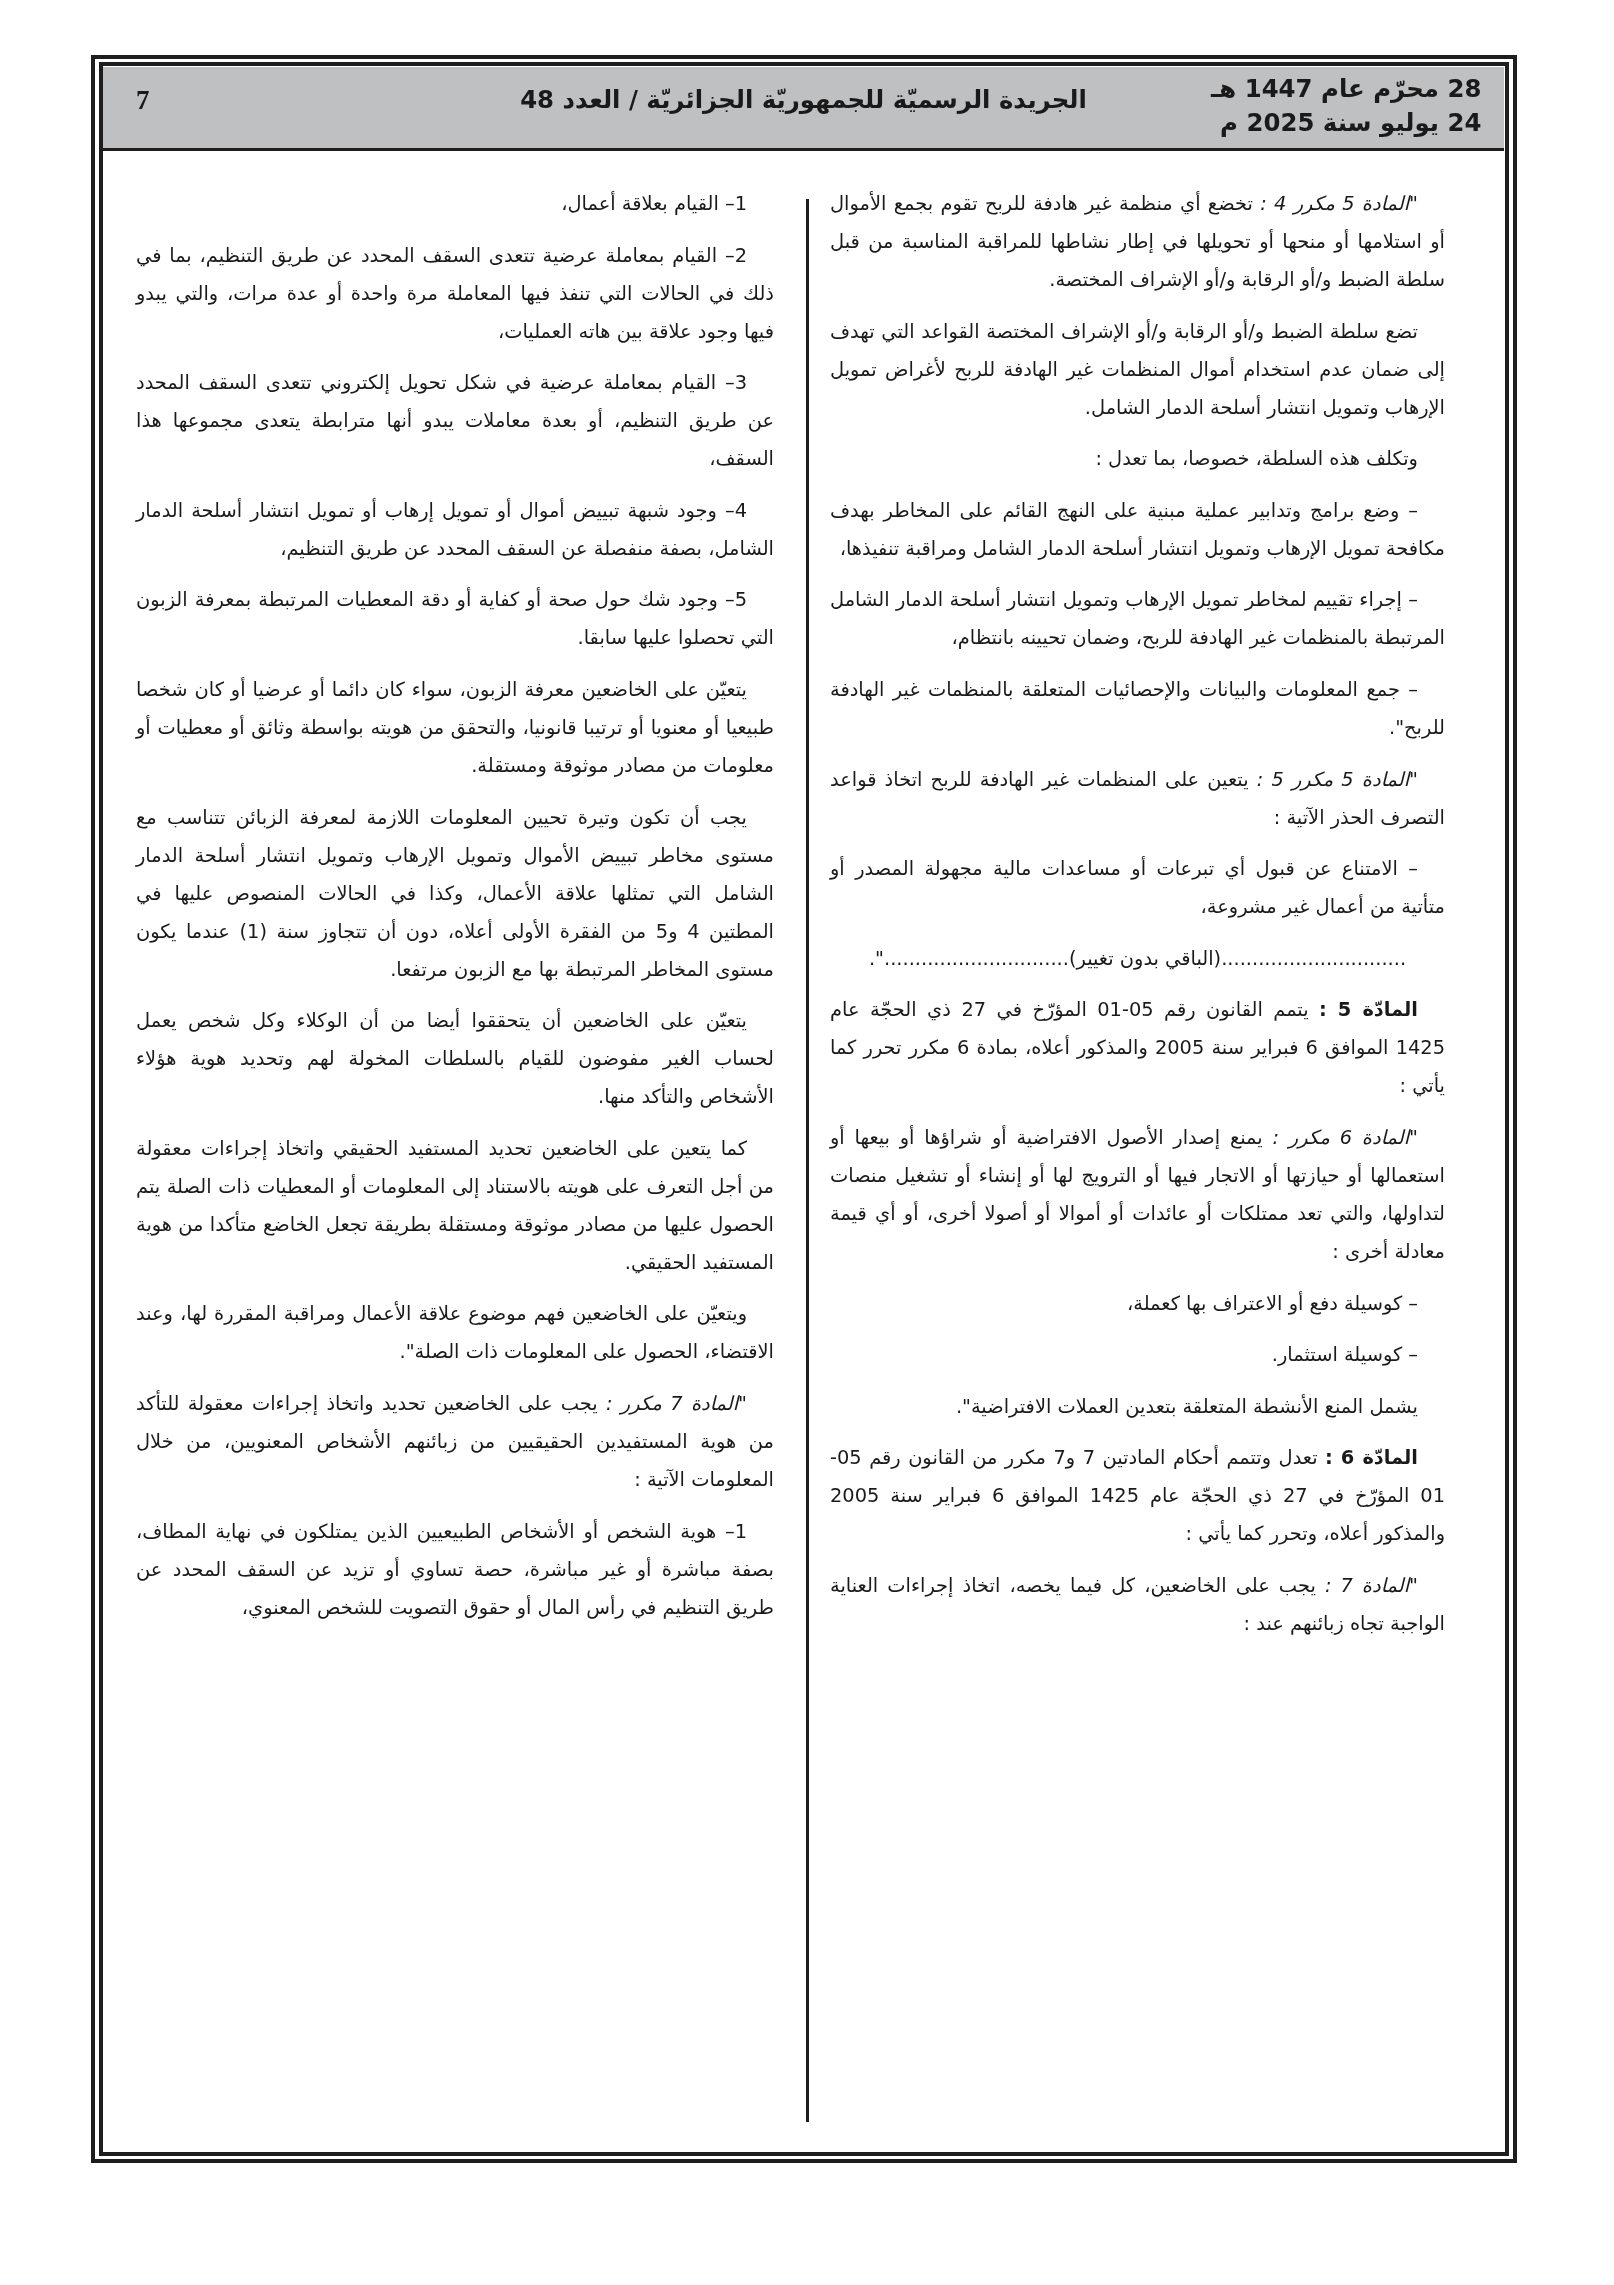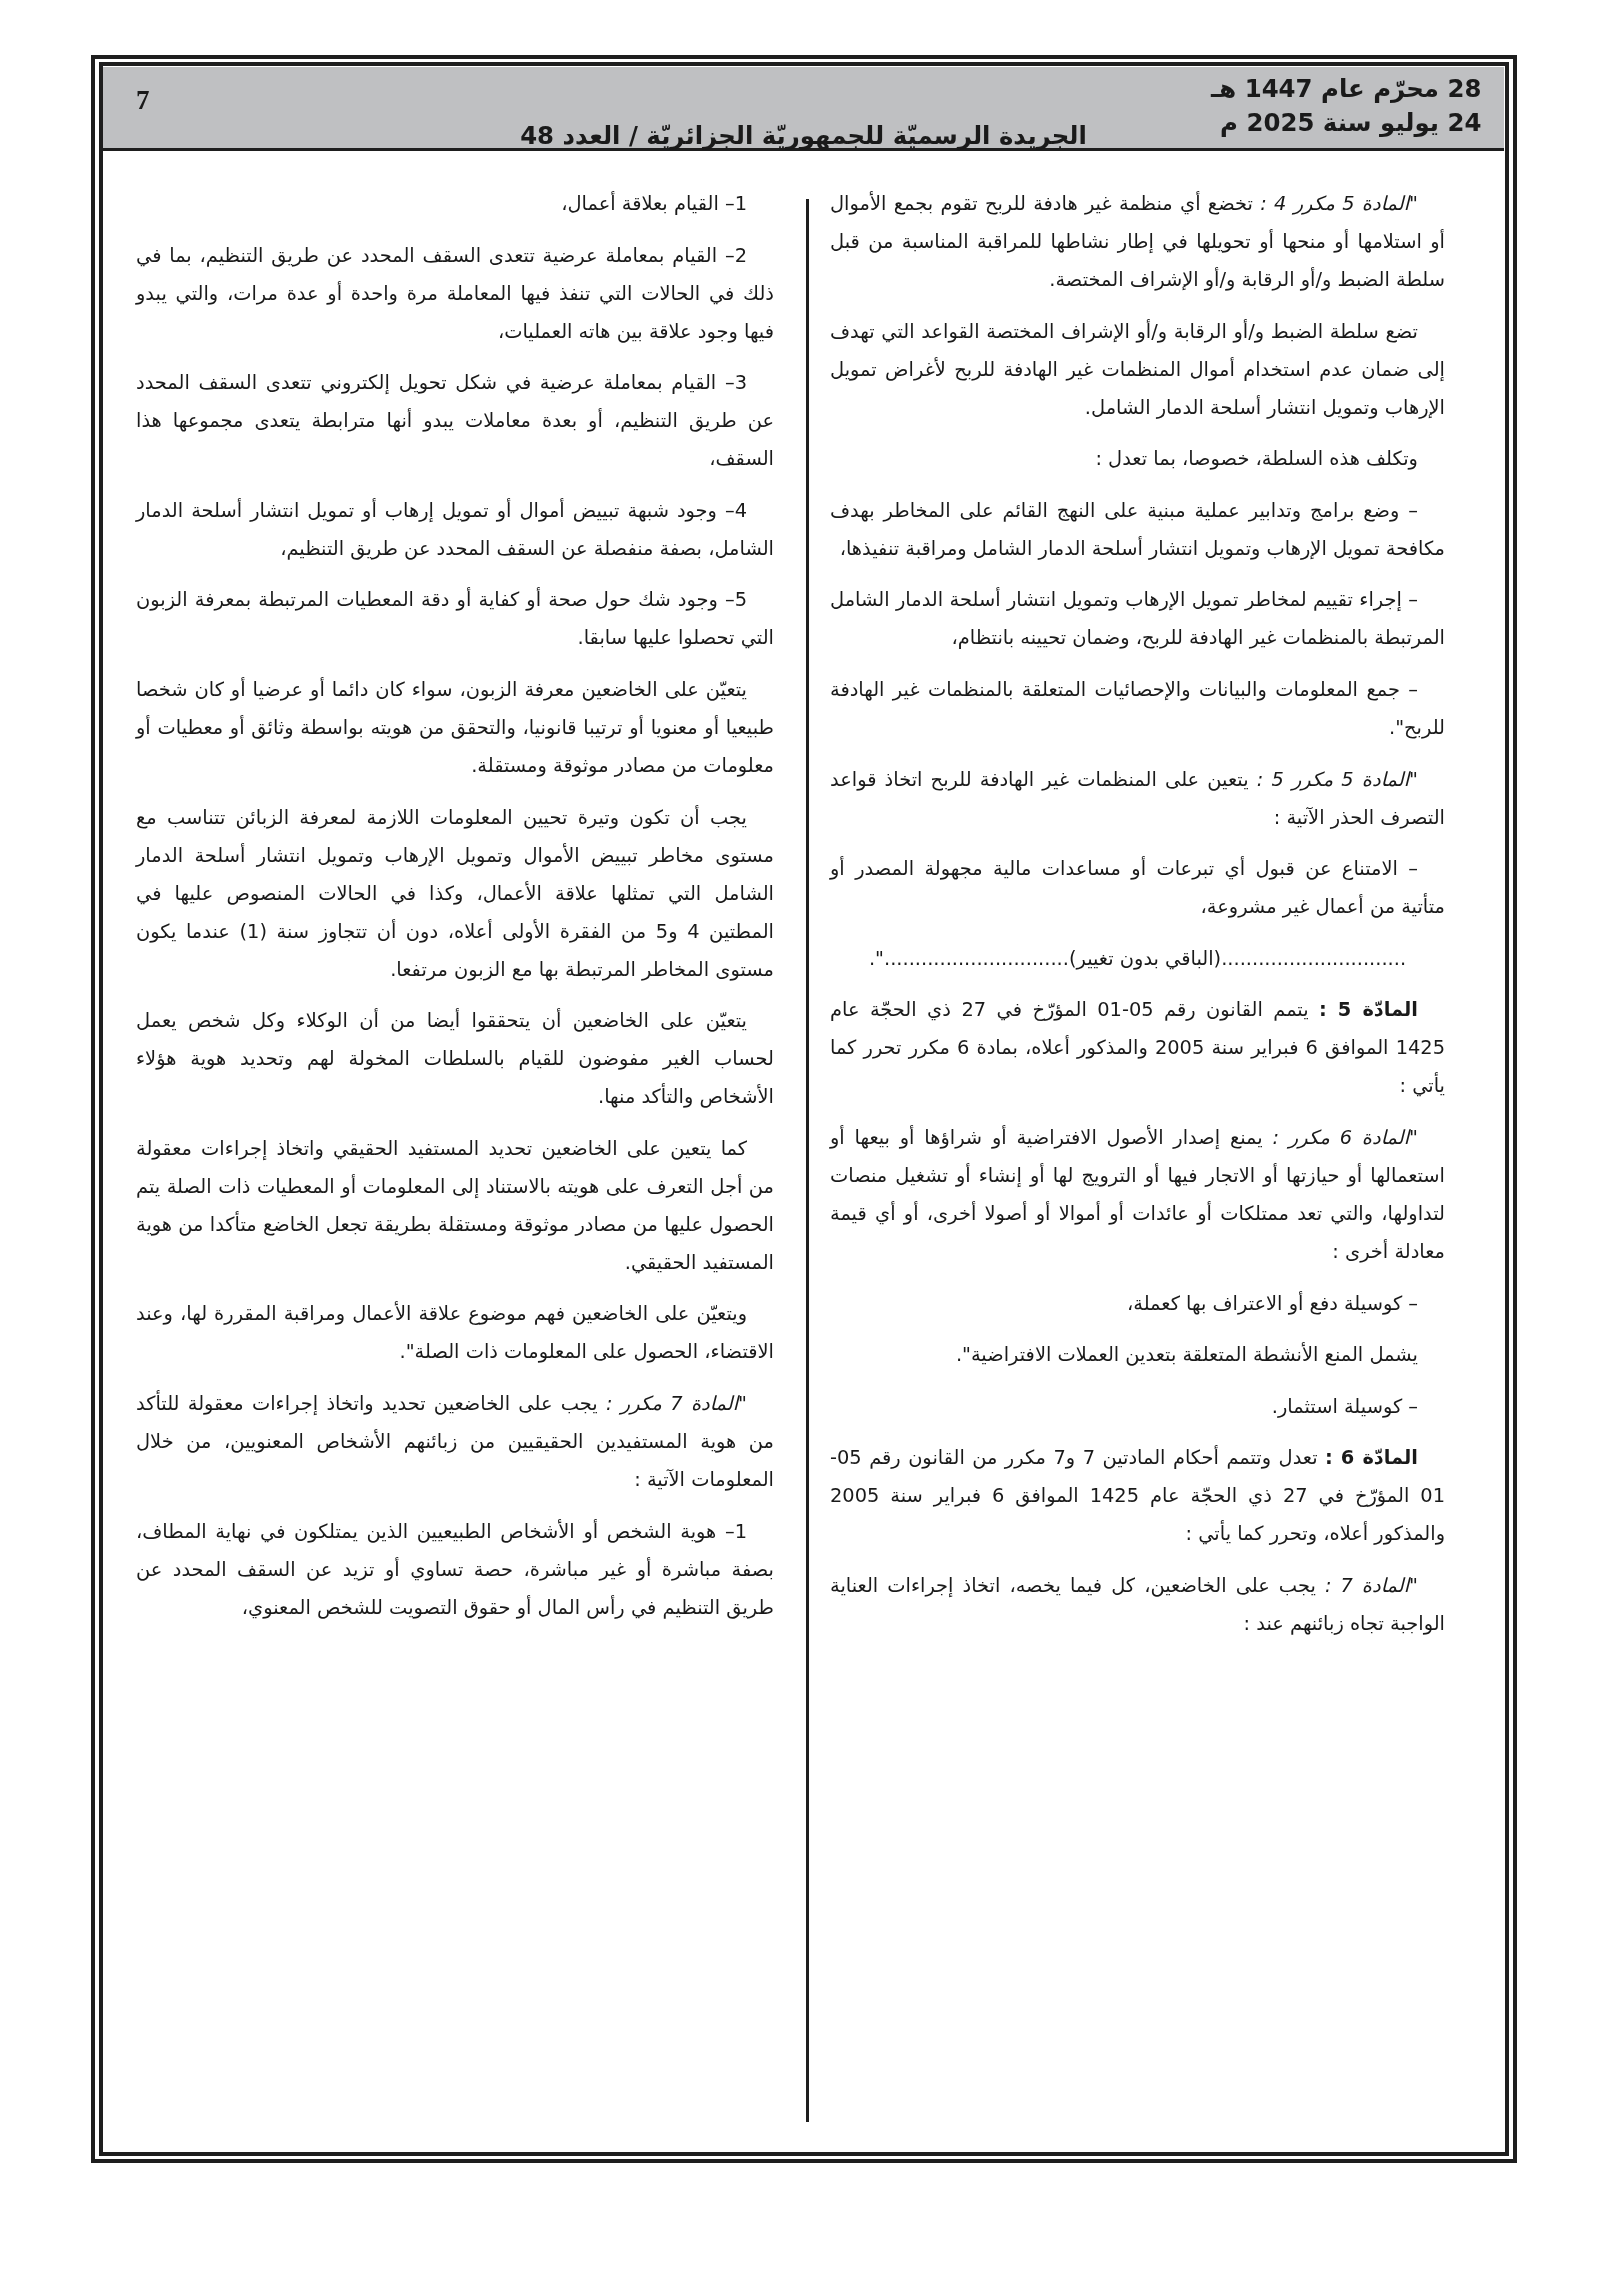--- a/index.html
+++ b/index.html
@@ -9,21 +9,21 @@
   .frame-outer { position: absolute; left: 91px; top: 55px; width: 1426px; height: 2108px;
                  border: 4.5px solid #1e1e1e; box-sizing: border-box; }
   .frame-inner { position: absolute; left: 99px; top: 62px; width: 1410px; height: 2094px;
                  border: 4.5px solid #1e1e1e; box-sizing: border-box; }
 
   .header { position: absolute; left: 103px; top: 67px; width: 1401px; height: 81px;
             background: #bfc0c2; border-bottom: 3.6px solid #1e1e1e; box-sizing: content-box; }
   .header .page-num { position: absolute; left: 33px; top: 18px; font-family: "Liberation Serif", serif;
             font-weight: bold; font-size: 27px; direction: ltr; }
   .header .title { position: absolute; left: 0; right: 0; top: 18px; text-align: center;
-            font-family: "DejaVu Sans", sans-serif; font-weight: bold; font-size: 24.4px; letter-spacing: -0.5px; margin-top: 36px; }
+            font-family: "DejaVu Sans", sans-serif; font-weight: bold; font-size: 24.4px; letter-spacing: -0.5px; }
   .header .dates { position: absolute; right: 22.6px; top: 5.4px; text-align: right;
             font-family: "DejaVu Sans", sans-serif; font-weight: bold; font-size: 24.4px; line-height: 34px; }
 
   .col { position: absolute; top: 185px; text-align: justify; text-align-last: right;
          font-size: 19.4px; line-height: 38px; }
   .col-right { right: 170px; width: 615px; }
   .col-left  { left: 136px; width: 638px; }
   .divider { position: absolute; left: 806px; top: 199px; width: 2.7px; height: 1923px; background: #1e1e1e; }
 
   .p { margin: 0 0 13.6px 0; }
@@ -55,22 +55,22 @@
   <p class="p indent"><span>وتكلف هذه السلطة، خصوصا، بما تعدل :</span></p>
   <p class="p indent"><span>– وضع برامج وتدابير عملية مبنية على النهج القائم على المخاطر بهدف مكافحة تمويل الإرهاب وتمويل انتشار أسلحة الدمار الشامل ومراقبة تنفيذها،</span></p>
   <p class="p indent"><span>– إجراء تقييم لمخاطر تمويل الإرهاب وتمويل انتشار أسلحة الدمار الشامل المرتبطة بالمنظمات غير الهادفة للربح، وضمان تحيينه بانتظام،</span></p>
   <p class="p indent"><span>– جمع المعلومات والبيانات والإحصائيات المتعلقة بالمنظمات غير الهادفة للربح".</span></p>
   <p class="p indent"><span class="lead">"المادة 5 مكرر 5 :</span><span> يتعين على المنظمات غير الهادفة للربح اتخاذ قواعد التصرف الحذر الآتية :</span></p>
   <p class="p indent"><span>– الامتناع عن قبول أي تبرعات أو مساعدات مالية مجهولة المصدر أو متأتية من أعمال غير مشروعة،</span></p>
   <p class="p dots"><span>..............................(الباقي بدون تغيير)..............................".</span></p>
   <p class="p indent"><span class="art">المادّة 5 :</span><span> يتمم القانون رقم 05-01 المؤرّخ في 27 ذي الحجّة عام 1425 الموافق 6 فبراير سنة 2005 والمذكور أعلاه، بمادة 6 مكرر تحرر كما يأتي :</span></p>
   <p class="p indent"><span class="lead">"المادة 6 مكرر :</span><span> يمنع إصدار الأصول الافتراضية أو شراؤها أو بيعها أو استعمالها أو حيازتها أو الاتجار فيها أو الترويج لها أو إنشاء أو تشغيل منصات لتداولها، والتي تعد ممتلكات أو عائدات أو أموالا أو أصولا أخرى، أو أي قيمة معادلة أخرى :</span></p>
   <p class="p indent"><span>– كوسيلة دفع أو الاعتراف بها كعملة،</span></p>
+  <p class="p indent"><span>– كوسيلة استثمار.</span></p>
   <p class="p indent"><span>يشمل المنع الأنشطة المتعلقة بتعدين العملات الافتراضية".</span></p>
-  <p class="p indent"><span>– كوسيلة استثمار.</span></p>
   <p class="p indent"><span class="art">المادّة 6 :</span><span> تعدل وتتمم أحكام المادتين 7 و7 مكرر من القانون رقم 05-01 المؤرّخ في 27 ذي الحجّة عام 1425 الموافق 6 فبراير سنة 2005 والمذكور أعلاه، وتحرر كما يأتي :</span></p>
   <p class="p indent"><span class="lead">"المادة 7 :</span><span> يجب على الخاضعين، كل فيما يخصه، اتخاذ إجراءات العناية الواجبة تجاه زبائنهم عند :</span></p>
 </div>
 
 <div class="col col-left">
   <p class="p indent"><span>1– القيام بعلاقة أعمال،</span></p>
   <p class="p indent"><span>2– القيام بمعاملة عرضية تتعدى السقف المحدد عن طريق التنظيم، بما في ذلك في الحالات التي تنفذ فيها المعاملة مرة واحدة أو عدة مرات، والتي يبدو فيها وجود علاقة بين هاته العمليات،</span></p>
   <p class="p indent"><span>3– القيام بمعاملة عرضية في شكل تحويل إلكتروني تتعدى السقف المحدد عن طريق التنظيم، أو بعدة معاملات يبدو أنها مترابطة يتعدى مجموعها هذا السقف،</span></p>
   <p class="p indent"><span>4– وجود شبهة تبييض أموال أو تمويل إرهاب أو تمويل انتشار أسلحة الدمار الشامل، بصفة منفصلة عن السقف المحدد عن طريق التنظيم،</span></p>
   <p class="p indent"><span>5– وجود شك حول صحة أو كفاية أو دقة المعطيات المرتبطة بمعرفة الزبون التي تحصلوا عليها سابقا.</span></p>

